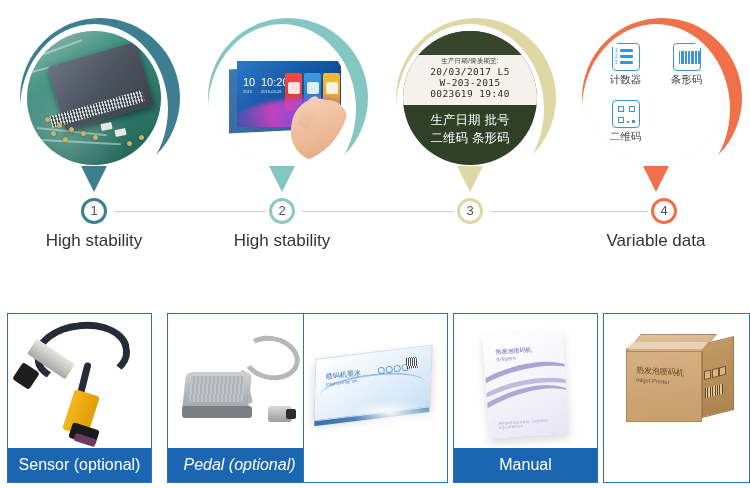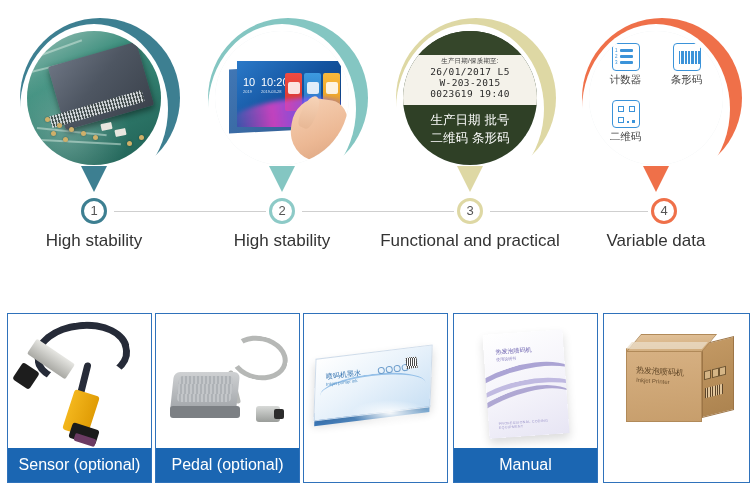--- a/index.html
+++ b/index.html
@@ -371,21 +371,21 @@
   }
   .card {
     position: absolute;
     top: 0;
     width: 145px; height: 170px;
     border: 1px solid #2f72bb;
     background: #fff;
     overflow: hidden;
   }
   .card.k1 { left: 4px; }
-  .card.k2 { left: 152px; }
+  .card.k2 { left: 164px; font-style: italic; }
   .card.k3 { left: 300px; }
   .card.k4 { left: 450px; }
   .card.k5 { left: 600px; width: 147px; }
 
   .card-photo {
     position: absolute;
     left: 0; top: 0; right: 0;
     height: 136px;
     background: #fff;
     overflow: hidden;
@@ -750,21 +750,21 @@
 
     <div class="feature f3 c3">
       <div class="pin-wrap">
         <div class="ring-outer"></div>
         <div class="ring-inner-white"></div>
         <div class="photo">
           <div class="label3">
             <div class="band-top"></div>
             <div class="printed">
               <div class="pl-head">生产日期/保质期至:</div>
-              <div class="pl-line">26/01/2017  L5</div>
+              <div class="pl-line">20/03/2017  L5</div>
               <div class="pl-line">W-203-2015</div>
               <div class="pl-line">0023619  19:40</div>
             </div>
             <div class="cn">
               <div>生产日期  批号</div>
               <div>二维码  条形码</div>
             </div>
           </div>
         </div>
         <div class="tail"></div>
@@ -825,21 +825,20 @@
       <div class="connector l2"></div>
       <div class="connector l3"></div>
       <div class="badge b1">1</div>
       <div class="badge b2">2</div>
       <div class="badge b3">3</div>
       <div class="badge b4">4</div>
     </div>
 
     <div class="feat-label p1">High stability</div>
     <div class="feat-label p2">High stability</div>
-    <div class="feat-label p3">Functional and practical</div>
     <div class="feat-label p4">Variable data</div>
   </div>
 
   <div class="cards">
 
     <div class="card k1">
       <div class="card-photo sensor">
         <div class="cable"></div>
         <div class="cable2"></div>
         <div class="barrel"></div>

